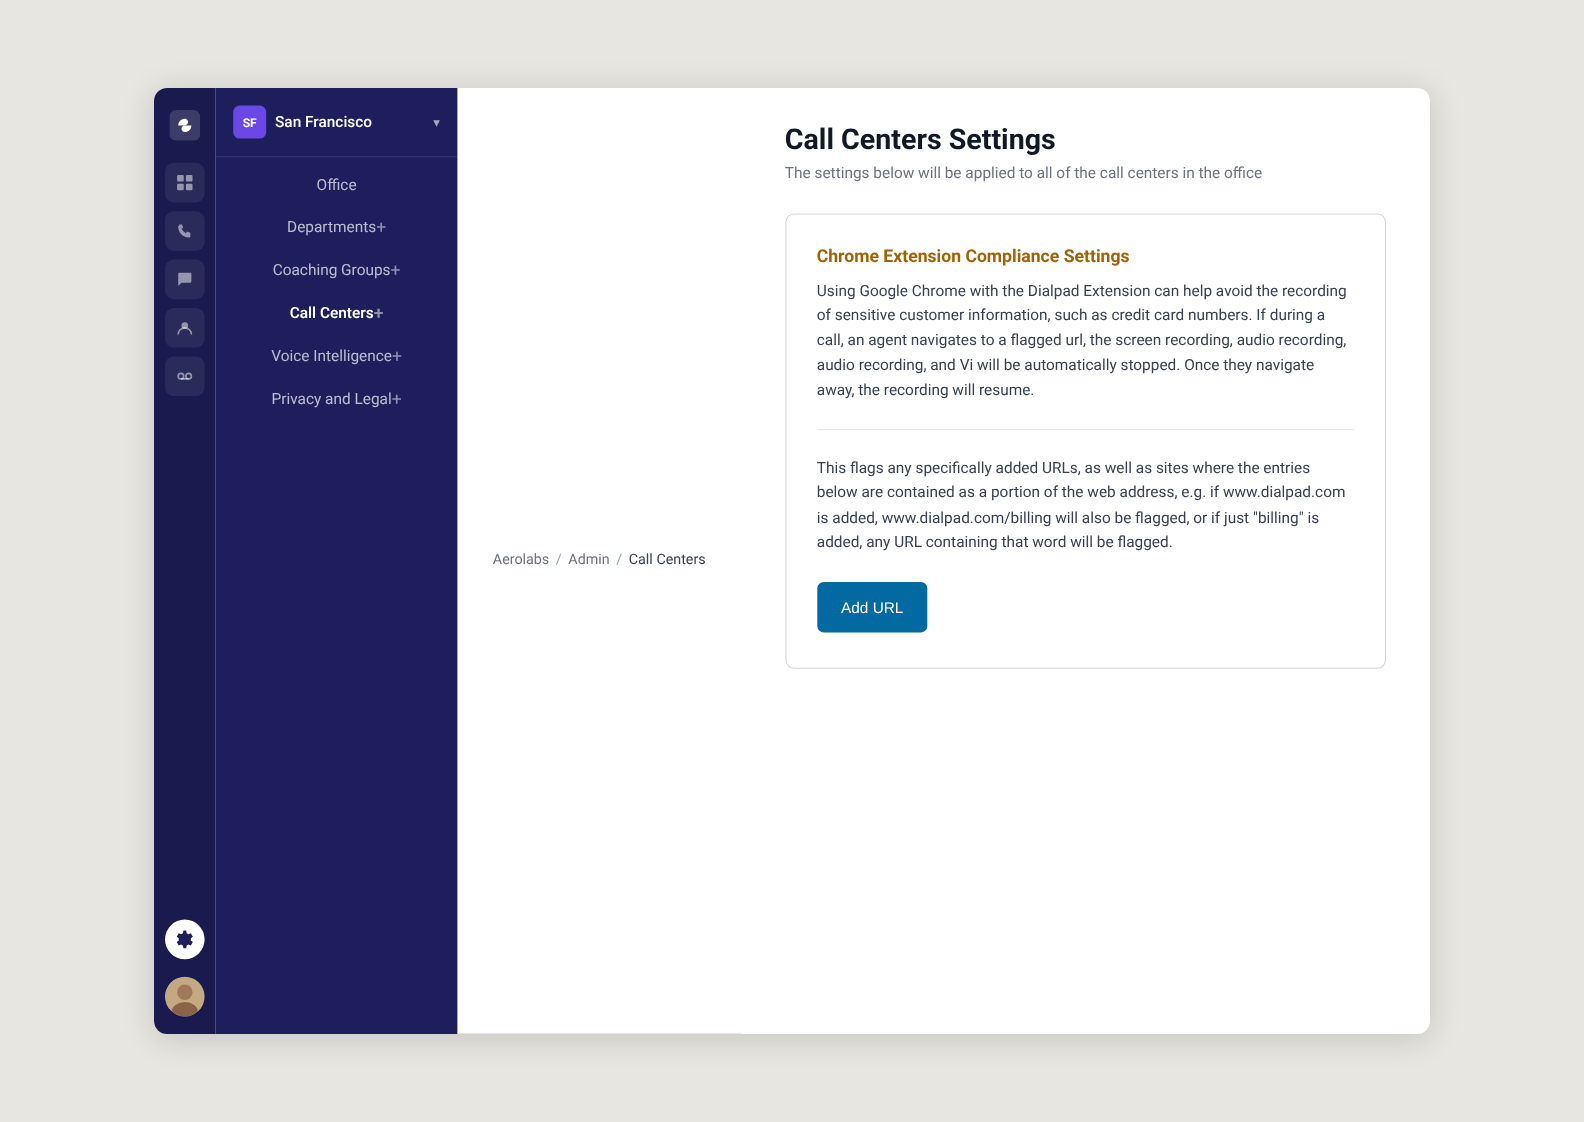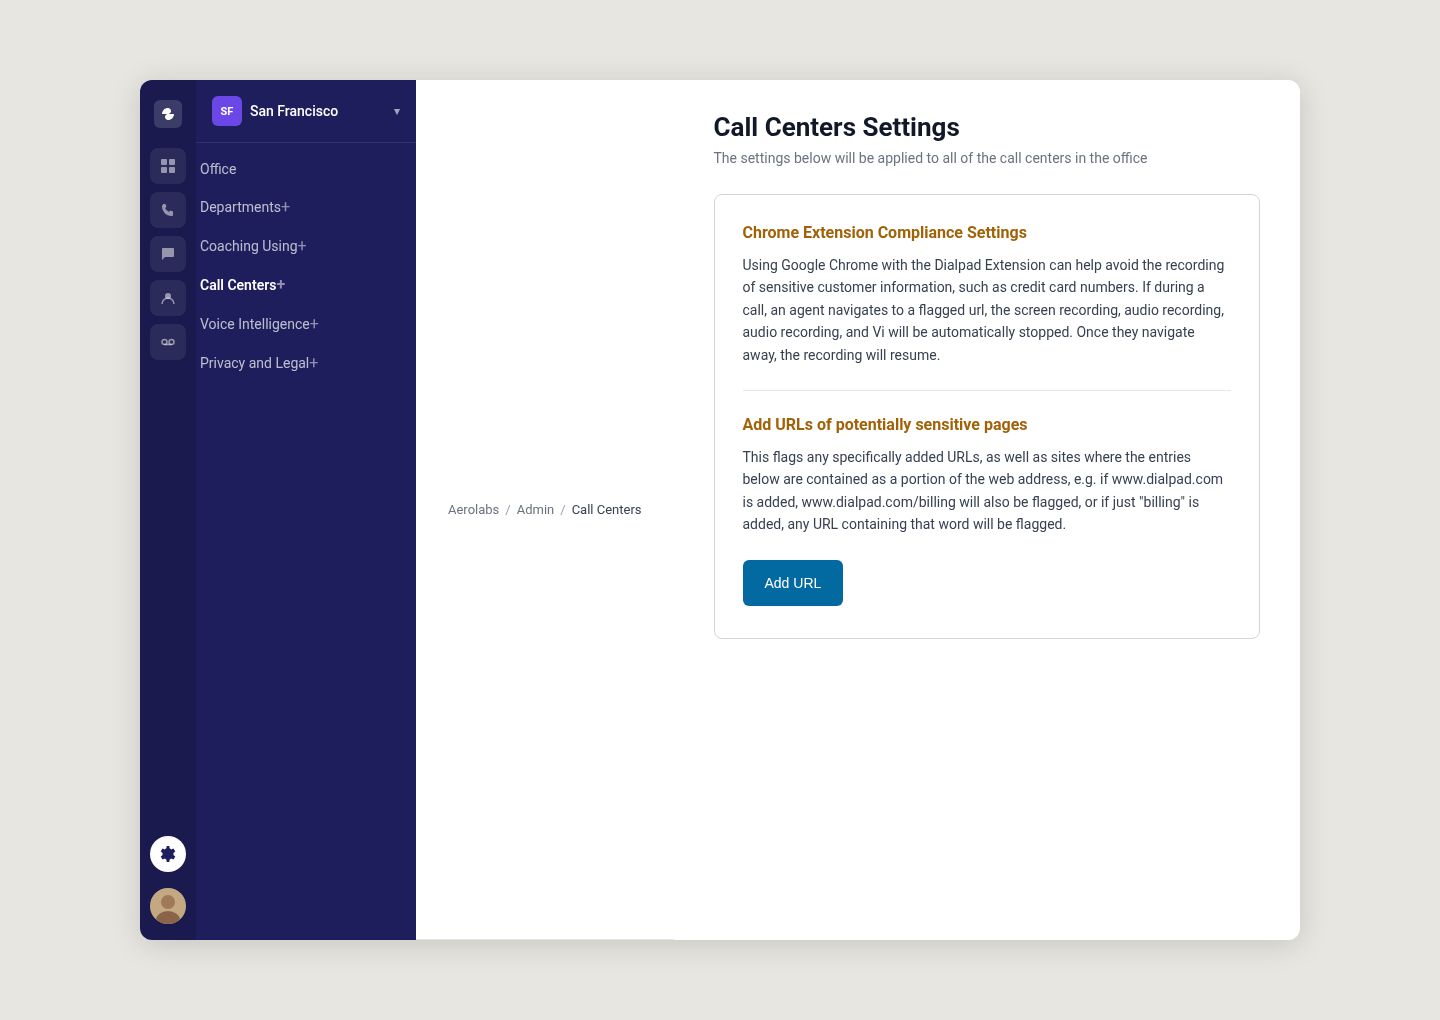--- a/index.html
+++ b/index.html
@@ -115,21 +115,21 @@
       font-size: 12px;
     }
     .sidebar-nav {
       display: flex;
       flex-direction: column;
       padding: 8px 0;
     }
     .sidebar-item {
       display: flex;
       align-items: center;
-      justify-content: flex-start;
+      justify-content: center;
       padding: 10px 4px;
       cursor: pointer;
       color: rgba(255,255,255,0.7);
       font-size: 14px;
     }
     .sidebar-item.active {
       color: white;
       font-weight: 600;
     }
     .sidebar-item .plus-icon {
@@ -295,21 +295,21 @@
     </div>
     <nav class="sidebar-nav">
       <div class="sidebar-item">
         <span>Office</span>
       </div>
       <div class="sidebar-item">
         <span>Departments</span>
         <span class="plus-icon">+</span>
       </div>
       <div class="sidebar-item">
-        <span>Coaching Using</span>
+        <span>Coaching Groups</span>
         <span class="plus-icon">+</span>
       </div>
       <div class="sidebar-item active">
         <span>Call Centers</span>
         <span class="plus-icon">+</span>
       </div>
       <div class="sidebar-item">
         <span>Voice Intelligence</span>
         <span class="plus-icon">+</span>
       </div>
@@ -331,21 +331,20 @@
     <div class="content-area">
       <h1 class="page-title">Call Centers Settings</h1>
       <p class="page-subtitle">The settings below will be applied to all of the call centers in the office</p>
 
       <div class="settings-card">
         <h2 class="card-section-title">Chrome Extension Compliance Settings</h2>
         <p class="card-section-body">Using Google Chrome with the Dialpad Extension can help avoid the recording of sensitive customer information, such as credit card numbers. If during a call, an agent navigates to a flagged url, the screen recording, audio recording, audio recording, and Vi will be automatically stopped. Once they navigate away, the recording will resume.</p>
 
         <div class="card-divider"></div>
 
-        <h2 class="card-section-title">Add URLs of potentially sensitive pages</h2>
         <p class="card-section-body">This flags any specifically added URLs, as well as sites where the entries below are contained as a portion of the web address, e.g. if www.dialpad.com is added, www.dialpad.com/billing will also be flagged, or if just "billing" is added, any URL containing that word will be flagged.</p>
 
         <div class="url-input-row">
           <button class="add-url-btn">Add URL</button>
         </div>
       </div>
     </div>
   </div>
 </div>
 

